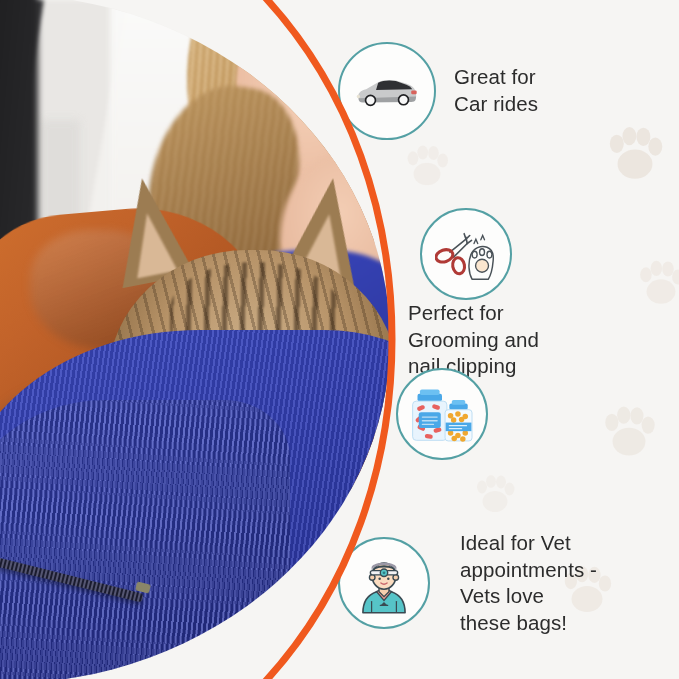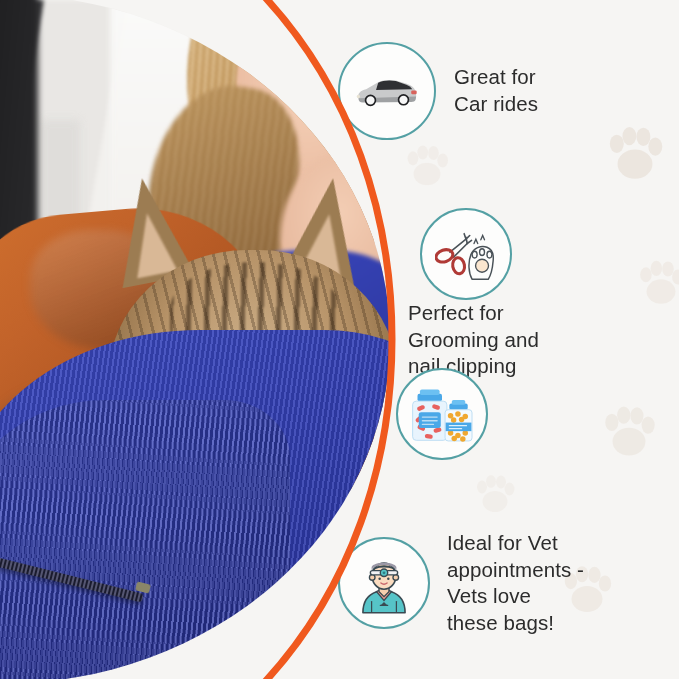--- a/index.html
+++ b/index.html
@@ -170,21 +170,21 @@
   .f1 .badge{width:98px;height:98px;}
   .f1 .feature-text{margin-left:18px;}
   .f2{left:392px;top:208px;flex-direction:column;}
   .f2 .badge{width:92px;height:92px;}
   .f2 .feature-text{margin-left:16px;}
   .f3{left:396px;top:368px;}
   .f3 .badge{width:92px;height:92px;}
   .f3 .feature-text{margin-left:14px;}
   .f4{left:338px;top:530px;}
   .f4 .badge{width:92px;height:92px;}
-  .f4 .feature-text{margin-left:17px;}
+  .f4 .feature-text{margin-left:30px;}
 </style>
 </head>
 <body>
 
 <div id="infographic">
 
   <div class="paw-layer">
     <svg class="paw" style="left:600px;top:120px;" width="70" height="70" viewBox="0 0 100 100">
       <g fill="#e3d8cd">
         <ellipse cx="50" cy="63" rx="25" ry="21"></ellipse>

